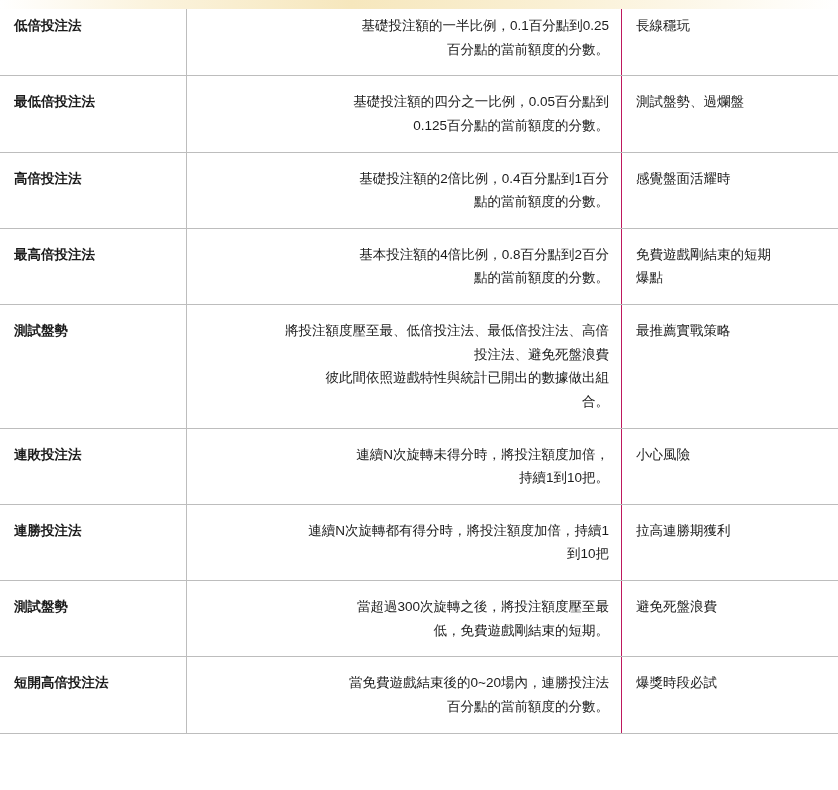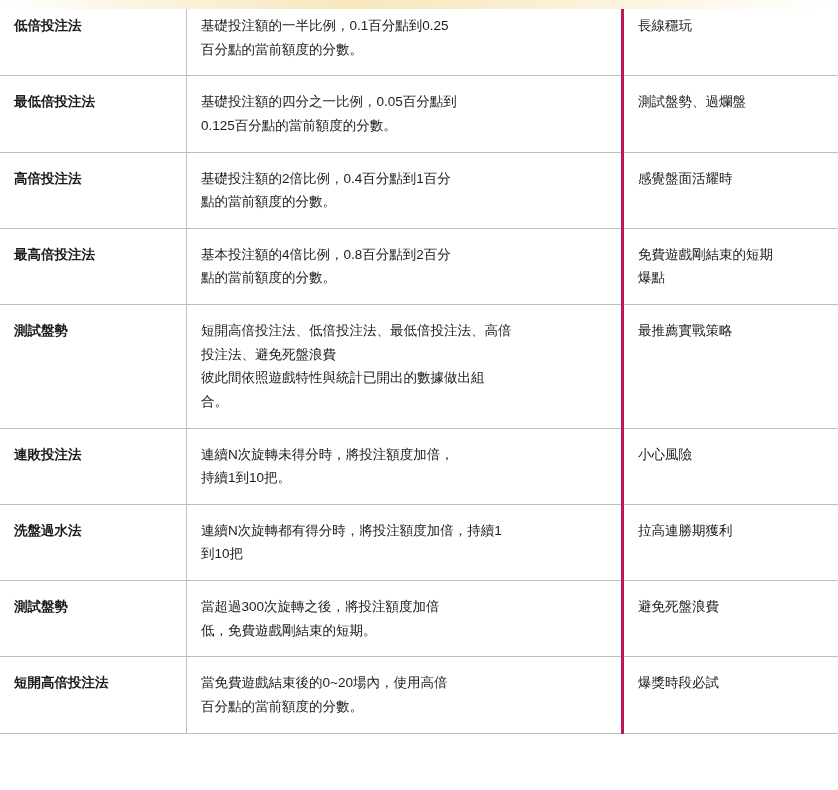--- a/index.html
+++ b/index.html
@@ -38,22 +38,23 @@
   }
   .col-name {
     width: 160px;
     font-weight: bold;
     font-size: 14px;
     border-right: 1px solid #bdbdbd;
     padding-left: 14px;
   }
   .col-desc {
     width: 408px;
-    border-right: 3px solid #be185d;
+    border-right: 1px solid #be185d;
     padding-left: 18px;
+    text-align: right;
   }
   .col-note {
     width: 270px;
     padding-left: 18px;
   }
   .desc-line {
     display: block;
     white-space: pre-wrap;
   }
   .note-line {
@@ -121,21 +122,21 @@
         </td>
         <td class="col-note">
           <span class="note-line">免費遊戲剛結束的短期</span>
           <span class="note-line">爆點</span>
         </td>
       </tr>
 
       <tr>
         <td class="col-name">測試盤勢</td>
         <td class="col-desc">
-          <span class="desc-line">短開高倍投注法、低倍投注法、最低倍投注法、高倍</span>
+          <span class="desc-line">將投注額度壓至最、低倍投注法、最低倍投注法、高倍</span>
           <span class="desc-line">投注法、避免死盤浪費</span>
           <span class="desc-line">彼此間依照遊戲特性與統計已開出的數據做出組</span>
           <span class="desc-line">合。</span>
         </td>
         <td class="col-note">
           <span class="note-line">最推薦實戰策略</span>
         </td>
       </tr>
 
       <tr>
@@ -143,45 +144,45 @@
         <td class="col-desc">
           <span class="desc-line">連續N次旋轉未得分時，將投注額度加倍，</span>
           <span class="desc-line">持續1到10把。</span>
         </td>
         <td class="col-note">
           <span class="note-line">小心風險</span>
         </td>
       </tr>
 
       <tr>
-        <td class="col-name">洗盤過水法</td>
+        <td class="col-name">連勝投注法</td>
         <td class="col-desc">
           <span class="desc-line">連續N次旋轉都有得分時，將投注額度加倍，持續1</span>
           <span class="desc-line">到10把</span>
         </td>
         <td class="col-note">
           <span class="note-line">拉高連勝期獲利</span>
         </td>
       </tr>
 
       <tr>
         <td class="col-name">測試盤勢</td>
         <td class="col-desc">
-          <span class="desc-line">當超過300次旋轉之後，將投注額度加倍</span>
+          <span class="desc-line">當超過300次旋轉之後，將投注額度壓至最</span>
           <span class="desc-line">低，免費遊戲剛結束的短期。</span>
         </td>
         <td class="col-note">
           <span class="note-line">避免死盤浪費</span>
         </td>
       </tr>
 
       <tr>
         <td class="col-name">短開高倍投注法</td>
         <td class="col-desc">
-          <span class="desc-line">當免費遊戲結束後的0~20場內，使用高倍</span>
+          <span class="desc-line">當免費遊戲結束後的0~20場內，連勝投注法</span>
           <span class="desc-line">百分點的當前額度的分數。</span>
         </td>
         <td class="col-note">
           <span class="note-line">爆獎時段必試</span>
         </td>
       </tr>
 
     </tbody>
   </table>
 </div>

